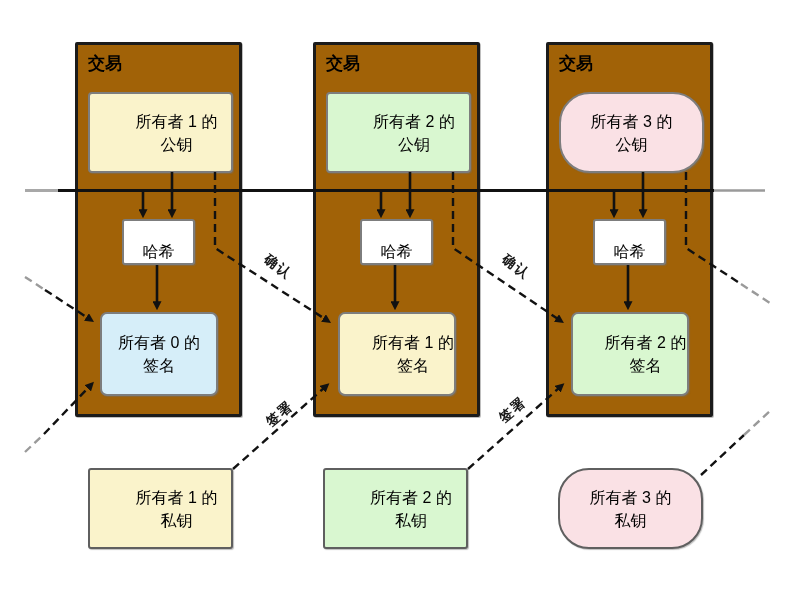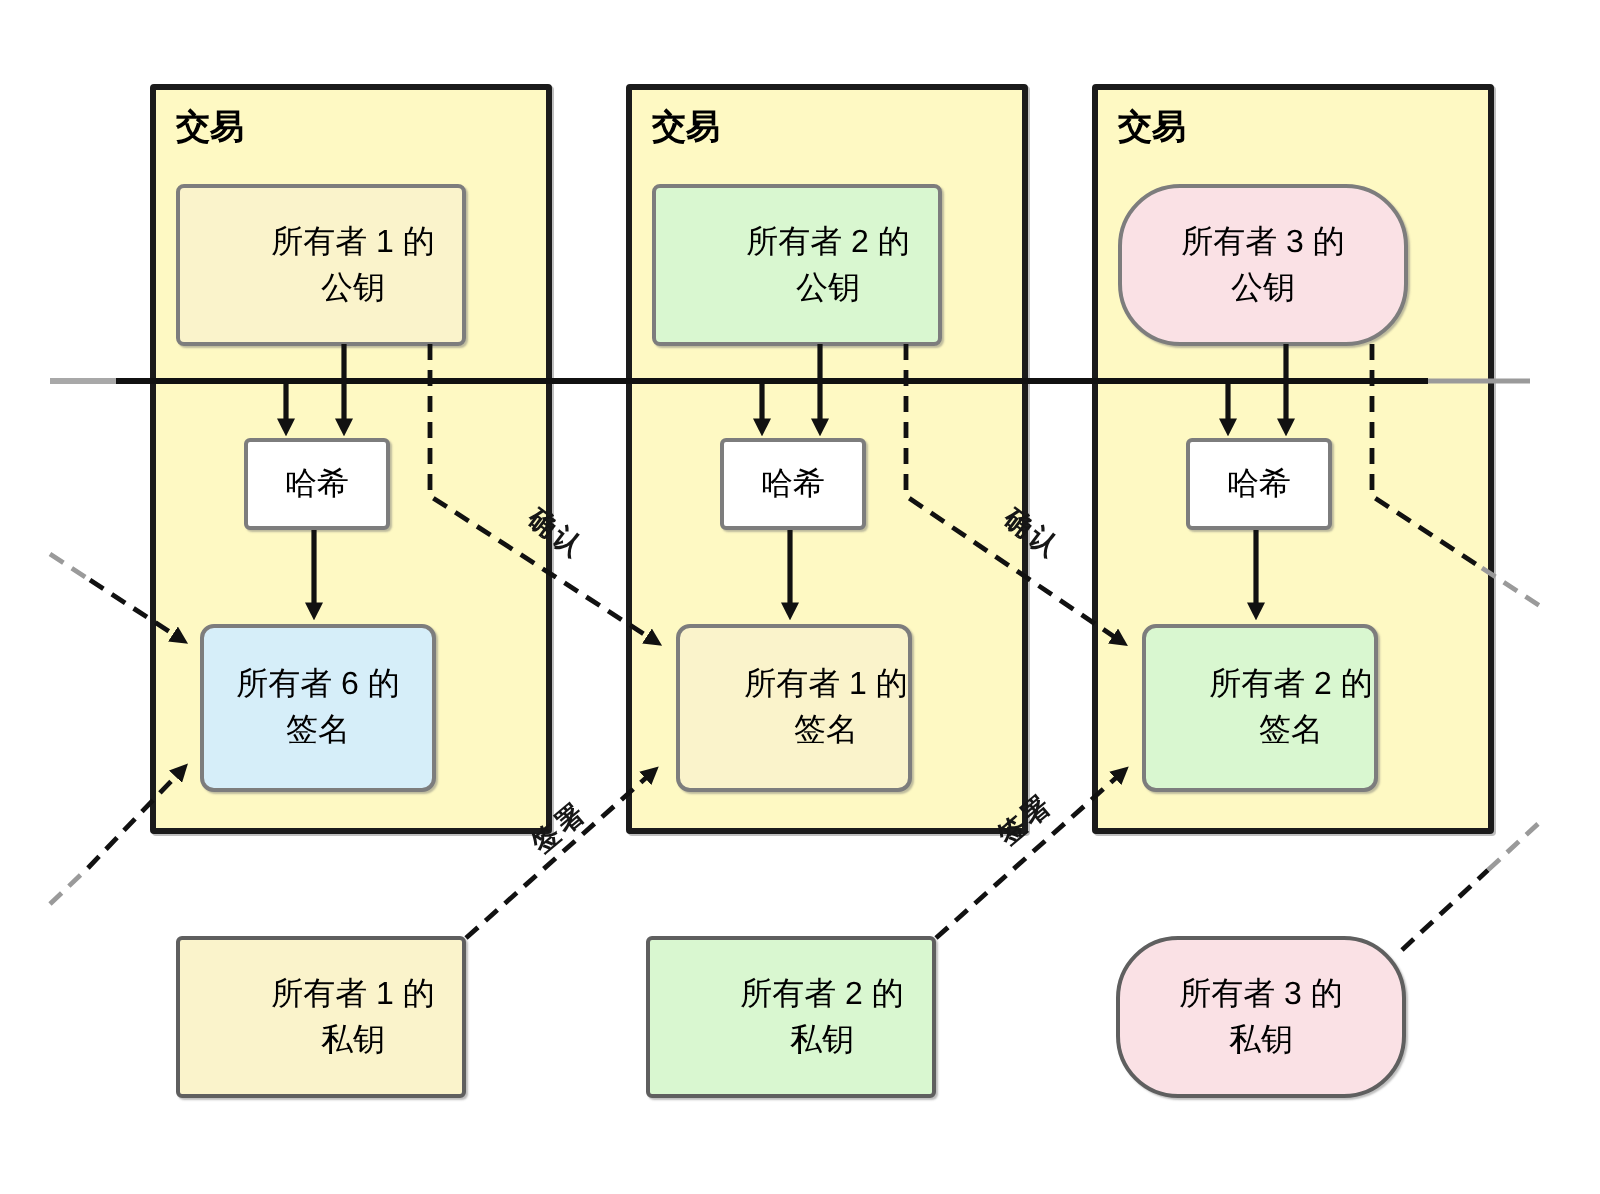--- a/index.html
+++ b/index.html
@@ -9,23 +9,23 @@
     width: 800px;
     height: 597px;
     background: #ffffff;
     font-family: "Liberation Sans", sans-serif;
     overflow: hidden;
   }
   
   .tx {
     position: absolute;
     top: 42px;
-    width: 201px;
+    width: 167px;
     height: 375px;
-    background: #fef9c3;
+    background: #a16207;
     border: 3px solid #1b1b1b;
     border-radius: 2px;
     box-shadow: 1px 1px 0 rgba(0,0,0,0.25);
   }
   .tx1 { left: 75px; }
   .tx2 { left: 313px; }
   .tx3 { left: 546px; }
   .tx-title {
     position: absolute;
     left: 10px;
@@ -42,21 +42,21 @@
     align-items: center;
     justify-content: center;
     text-align: center;
     font-size: 16px;
     line-height: 23px;
     color: #000;
     border: 2px solid #7d7d7d;
     box-shadow: 1px 1px 1px rgba(110,110,110,0.45);
   }
   .pubkey { left: 10px;  top: 47px;  width: 145px; height: 81px; border-radius: 4px; }
-  .hash   { left: 44px;  top: 174px; width: 73px;  height: 46px; border-radius: 3px; background: #ffffff; }
+  .hash   { left: 44px;  top: 174px; width: 73px;  height: 46px; border-radius: 3px; background: #ffffff; justify-content: flex-end; }
   .sig    { left: 22px;  top: 267px; width: 118px; height: 84px; border-radius: 7px; }
   
   .pk {
     position: absolute;
     top: 468px;
     width: 145px;
     height: 81px;
     border: 2px solid #5f5f5f;
     border-radius: 3px;
     display: flex;
@@ -110,21 +110,21 @@
   <div class="tx tx1">
     <div class="tx-title">交易</div>
     <div class="inner pubkey f-yellow">
       <div>所有者 1 的</div>
       <div>公钥</div>
     </div>
     <div class="inner hash">
       <div>哈希</div>
     </div>
     <div class="inner sig f-blue">
-      <div>所有者 6 的</div>
+      <div>所有者 0 的</div>
       <div>签名</div>
     </div>
   </div>
 
   <div class="tx tx2">
     <div class="tx-title">交易</div>
     <div class="inner pubkey f-green">
       <div>所有者 2 的</div>
       <div>公钥</div>
     </div>

